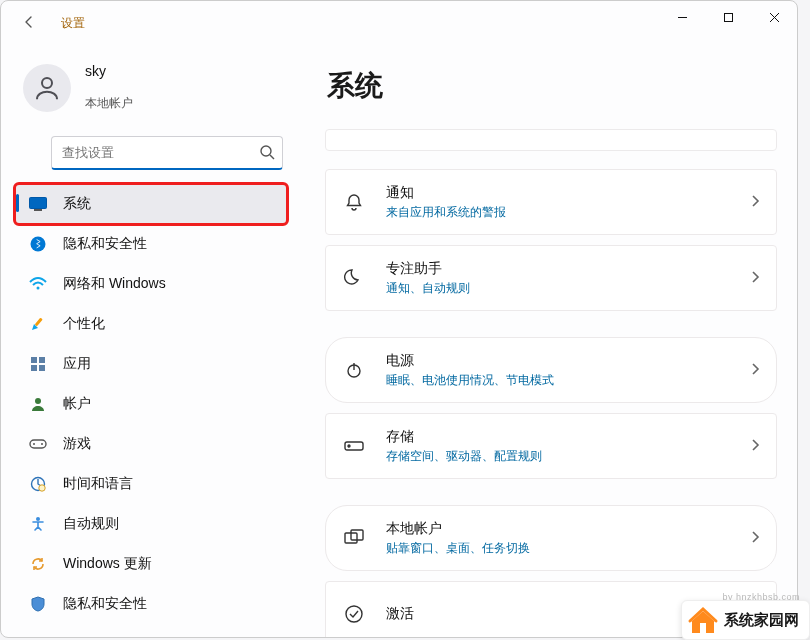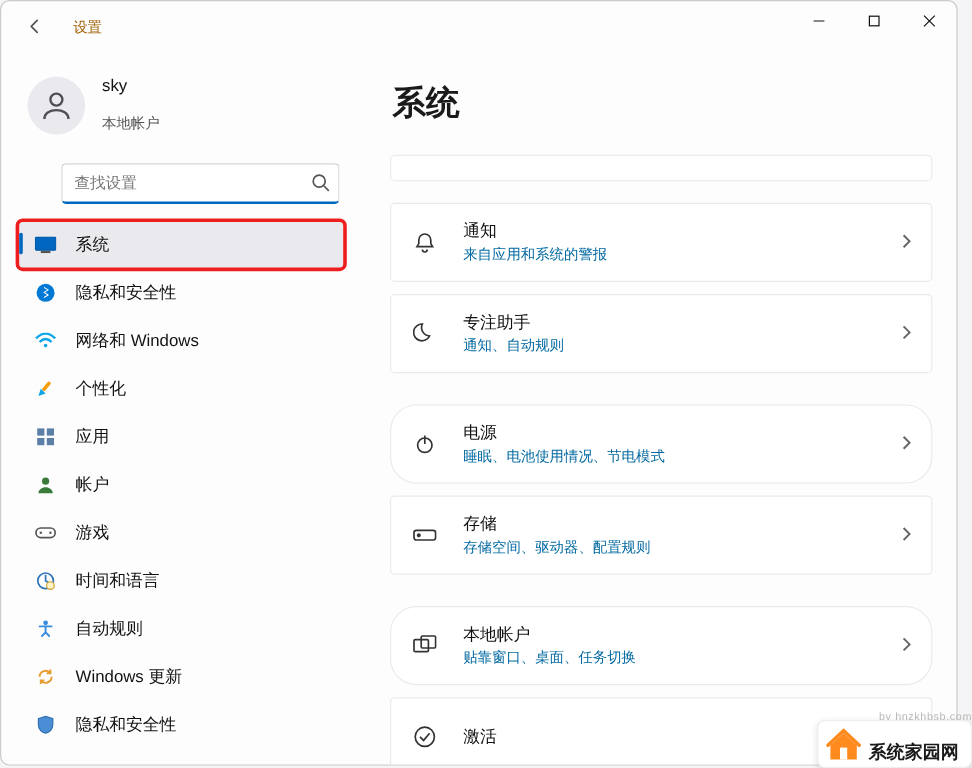--- a/index.html
+++ b/index.html
@@ -161,37 +161,37 @@
   .setting-card .card-icon svg { stroke:#333; fill:none; stroke-width:1.4; }
   .card-text { display:flex; flex-direction:column; gap:2px; flex:1; }
   .card-title { font-size: 14px; color:#111; }
   .card-sub   { font-size: 12px; color:#0369a1; }
   .chev { color:#666; }
   .gap-large { margin-top: 16px; border-radius: 22px; }
   
   .brand-badge {
     position:absolute;
     right: 0; bottom: 0;
-    display:flex; align-items:flex-end;
+    display:flex; align-items:center;
     gap:4px;
     background:#fff;
     border:1px solid #eee;
     border-radius: 6px;
     padding: 2px 10px 2px 4px;
     box-shadow: 0 2px 6px rgba(0,0,0,0.12);
     z-index: 50;
     font-size: 15px;
     font-weight: 600;
   }
   .brand-badge .logo {
     width:34px; height:34px;
   }
   .brand-sub {
     position:absolute;
-    right:0; bottom:38px;
+    right:10px; bottom:38px;
     font-size: 9px;
     color:#bbb;
     letter-spacing: 0.5px;
     z-index: 50;
     margin-top: 10px;
   }
 </style>
 </head>
 <body>
 

